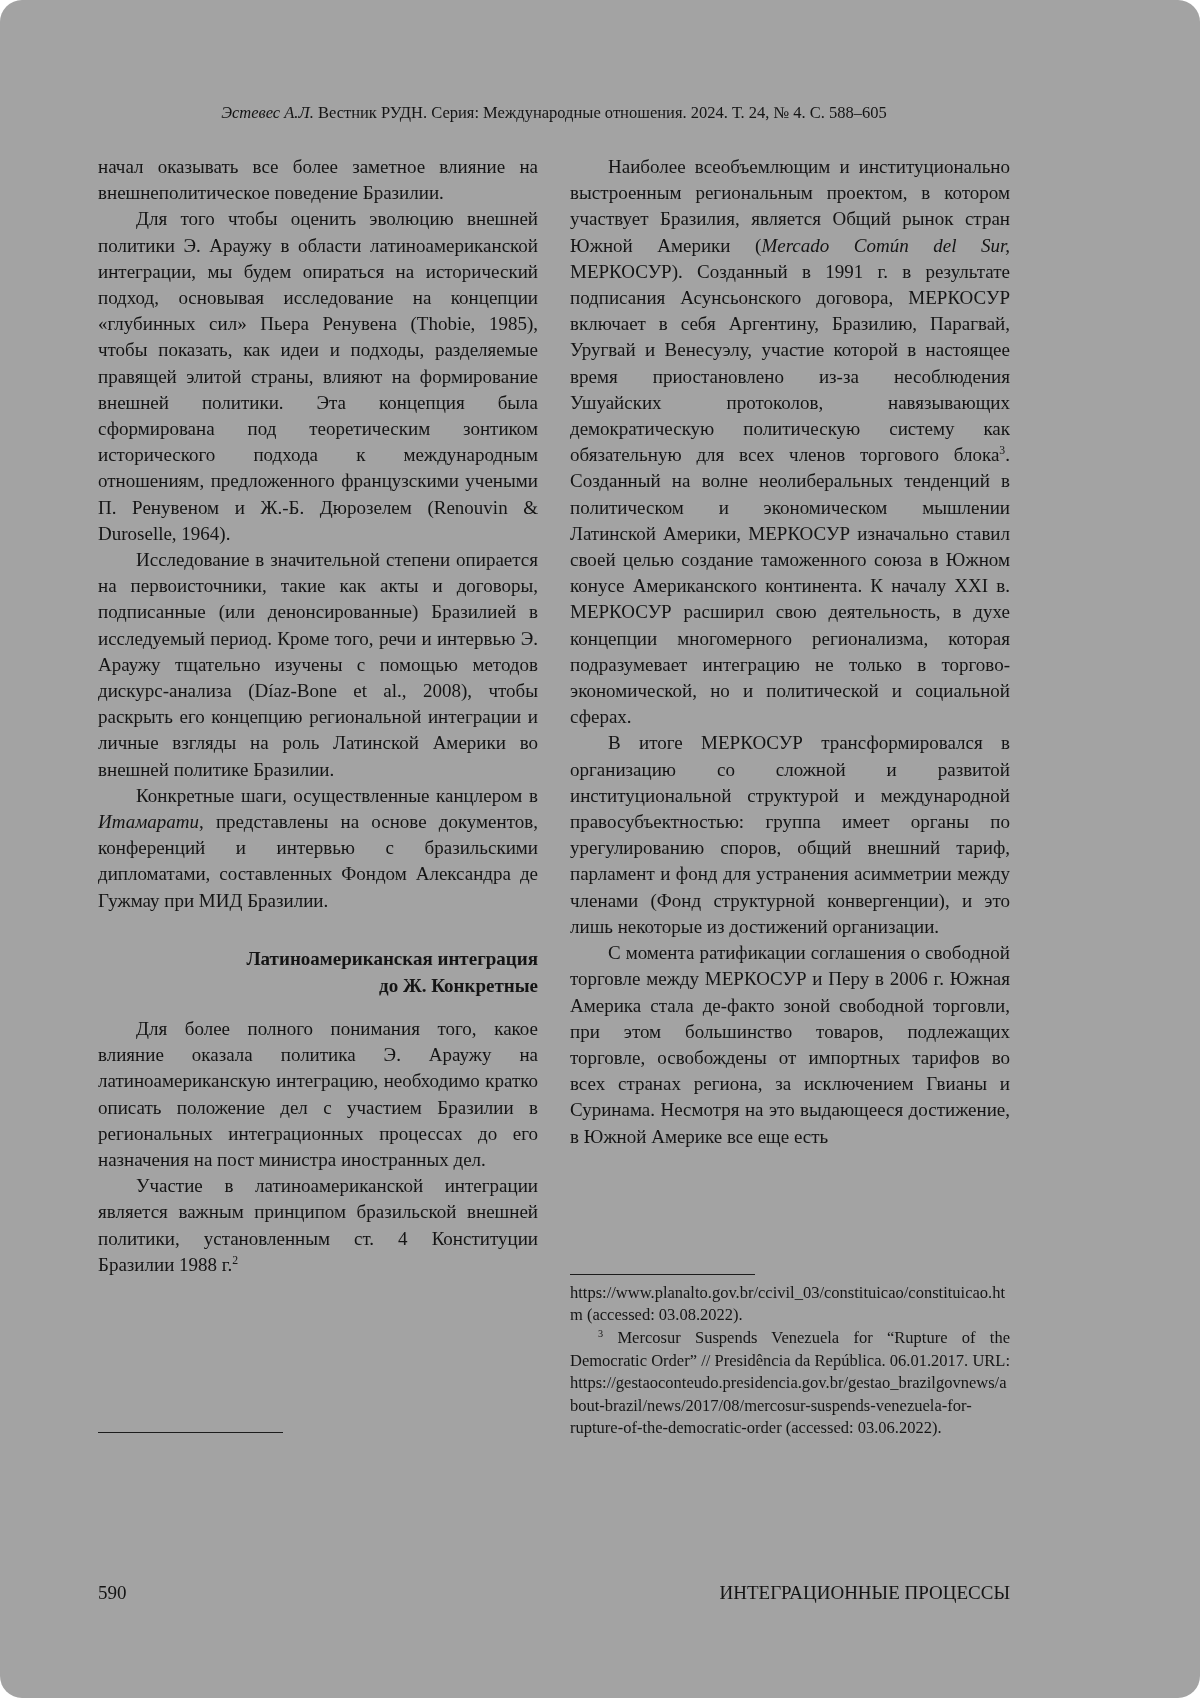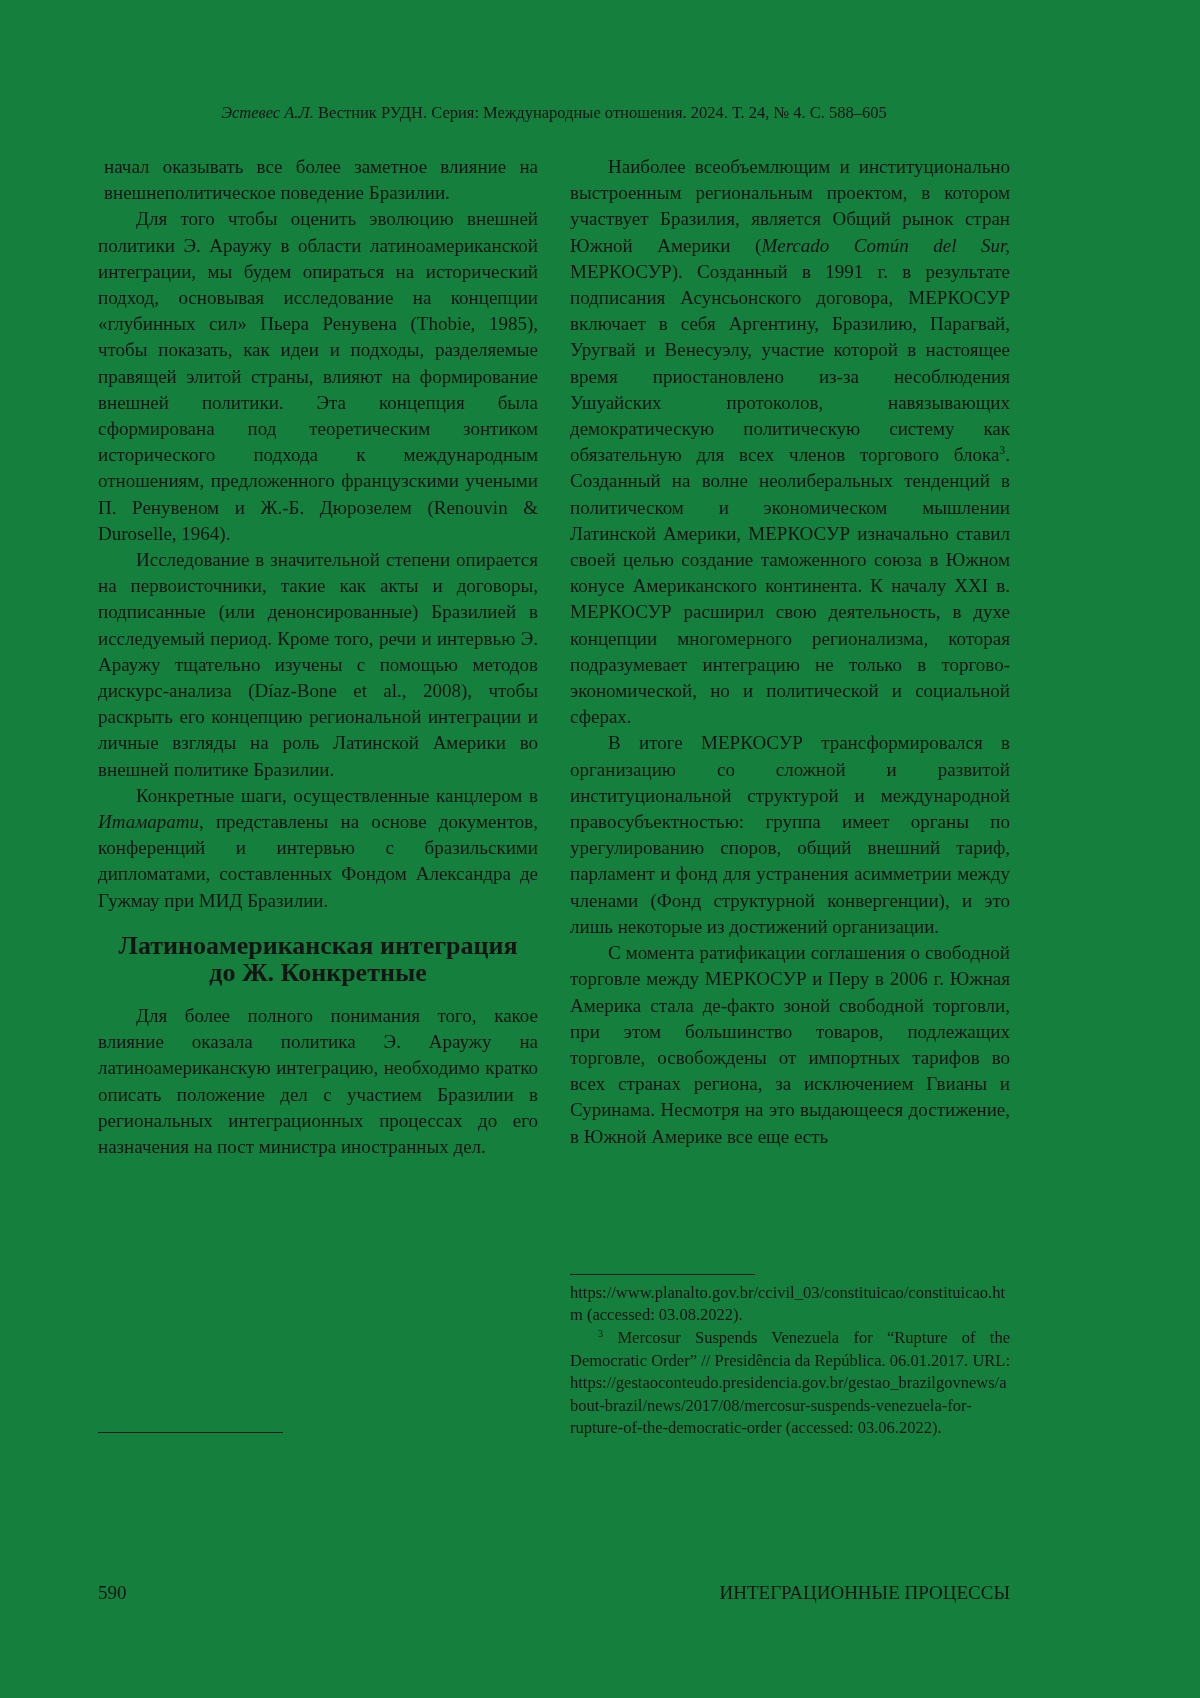--- a/index.html
+++ b/index.html
@@ -7,21 +7,22 @@
   body {
     width: 1200px; height: 1698px;
     font-family: "Liberation Serif", serif;
     color: #141414;
     overflow: hidden;
   }
   .page {
     width: 1200px; height: 1698px;
     padding: 102px 190px 8px 98px;
     position: relative;
-    background: #15803d;
+    background: #a3a3a3;
+    border-radius: 22px;
   }
   .running-head {
     text-align: center;
     font-size: 16.5px;
     line-height: 22px;
     margin-bottom: 30px;
     white-space: nowrap;
   }
   .running-head .author { font-style: italic; }
   .columns {
@@ -34,27 +35,27 @@
     display: flex;
     flex-direction: column;
   }
   p.body {
     font-size: 19px;
     line-height: 26.2px;
     text-align: justify;
     text-indent: 38px;
     hyphens: auto;
   }
-  p.noindent { text-indent: 0; margin-left: 6px; }
+  p.noindent { text-indent: 0; }
   .section-heading {
-    font-size: 26px;
+    font-size: 19px;
     font-weight: bold;
     line-height: 27px;
-    text-align: center;
-    margin: 18px 0 17px 0;
+    text-align: right;
+    margin: 31px 0 17px 0;
   }
   .footnote-block { margin-top: auto; }
   .footnote-rule {
     width: 42%;
     border-top: 1.5px solid #1c1c1c;
     margin: 10px 0 7px 0;
   }
   p.footnote {
     font-size: 16.5px;
     line-height: 22.6px;
@@ -86,20 +87,21 @@
 
   <div class="columns">
 
     <div class="col">
       <p class="body noindent">начал оказывать все более заметное влияние на внешнеполитическое поведение Бразилии.</p>
       <p class="body">Для того чтобы оценить эволюцию внешней политики Э. Араужу в области латиноамериканской интеграции, мы будем опираться на исторический подход, основывая исследование на концепции «глубинных сил» Пьера Ренувена (Thobie, 1985), чтобы показать, как идеи и подходы, разделяемые правящей элитой страны, влияют на формирование внешней политики. Эта концепция была сформирована под теоретическим зонтиком исторического подхода к международным отношениям, предложенного французскими учеными П. Ренувеном и Ж.-Б. Дюрозелем (Renouvin &amp; Duroselle, 1964).</p>
       <p class="body">Исследование в значительной степени опирается на первоисточники, такие как акты и договоры, подписанные (или денонсированные) Бразилией в исследуемый период. Кроме того, речи и интервью Э. Араужу тщательно изучены с помощью методов дискурс-анализа (Díaz-Bone et al., 2008), чтобы раскрыть его концепцию региональной интеграции и личные взгляды на роль Латинской Америки во внешней политике Бразилии.</p>
       <p class="body"><span>Конкретные шаги, осуществленные канцлером в </span><i>Итамарати</i><span>, представлены на основе документов, конференций и интервью с бразильскими дипломатами, составленных Фондом Александра де Гужмау при МИД Бразилии.</span></p>
       <div class="section-heading"><span>Латиноамериканская интеграция</span><br><span>до Ж. Конкретные</span></div>
       <p class="body">Для более полного понимания того, какое влияние оказала политика Э. Араужу на латиноамериканскую интеграцию, необходимо кратко описать положение дел с участием Бразилии в региональных интеграционных процессах до его назначения на пост министра иностранных дел.</p>
+      <p class="body"><span>Участие в латиноамериканской интеграции является важным принципом бразильской внешней политики, установленным ст. 4 Конституции Бразилии 1988 г.</span><sup>2</sup></p>
       <div class="footnote-block">
         <div class="footnote-rule"></div>
       </div>
     </div>
 
     <div class="col">
       <p class="body"><span>Наиболее всеобъемлющим и институционально выстроенным региональным проектом, в котором участвует Бразилия, является Общий рынок стран Южной Америки (</span><i>Mercado Común del Sur,</i><span> МЕРКОСУР). Созданный в 1991 г. в результате подписания Асунсьонского договора, МЕРКОСУР включает в себя Аргентину, Бразилию, Парагвай, Уругвай и Венесуэлу, участие которой в настоящее время приостановлено из-за несоблюдения Ушуайских протоколов, навязывающих демократическую политическую систему как обязательную для всех членов торгового блока</span><sup>3</sup><span>. Созданный на волне неолиберальных тенденций в политическом и экономическом мышлении Латинской Америки, МЕРКОСУР изначально ставил своей целью создание таможенного союза в Южном конусе Американского континента. К началу XXI в. МЕРКОСУР расширил свою деятельность, в духе концепции многомерного регионализма, которая подразумевает интеграцию не только в торгово-экономической, но и политической и социальной сферах.</span></p>
       <p class="body">В итоге МЕРКОСУР трансформировался в организацию со сложной и развитой институциональной структурой и международной правосубъектностью: группа имеет органы по урегулированию споров, общий внешний тариф, парламент и фонд для устранения асимметрии между членами (Фонд структурной конвергенции), и это лишь некоторые из достижений организации.</p>
       <p class="body">С момента ратификации соглашения о свободной торговле между МЕРКОСУР и Перу в 2006 г. Южная Америка стала де-факто зоной свободной торговли, при этом большинство товаров, подлежащих торговле, освобождены от импортных тарифов во всех странах региона, за исключением Гвианы и Суринама. Несмотря на это выдающееся достижение, в Южной Америке все еще есть</p>
       <div class="footnote-block">

